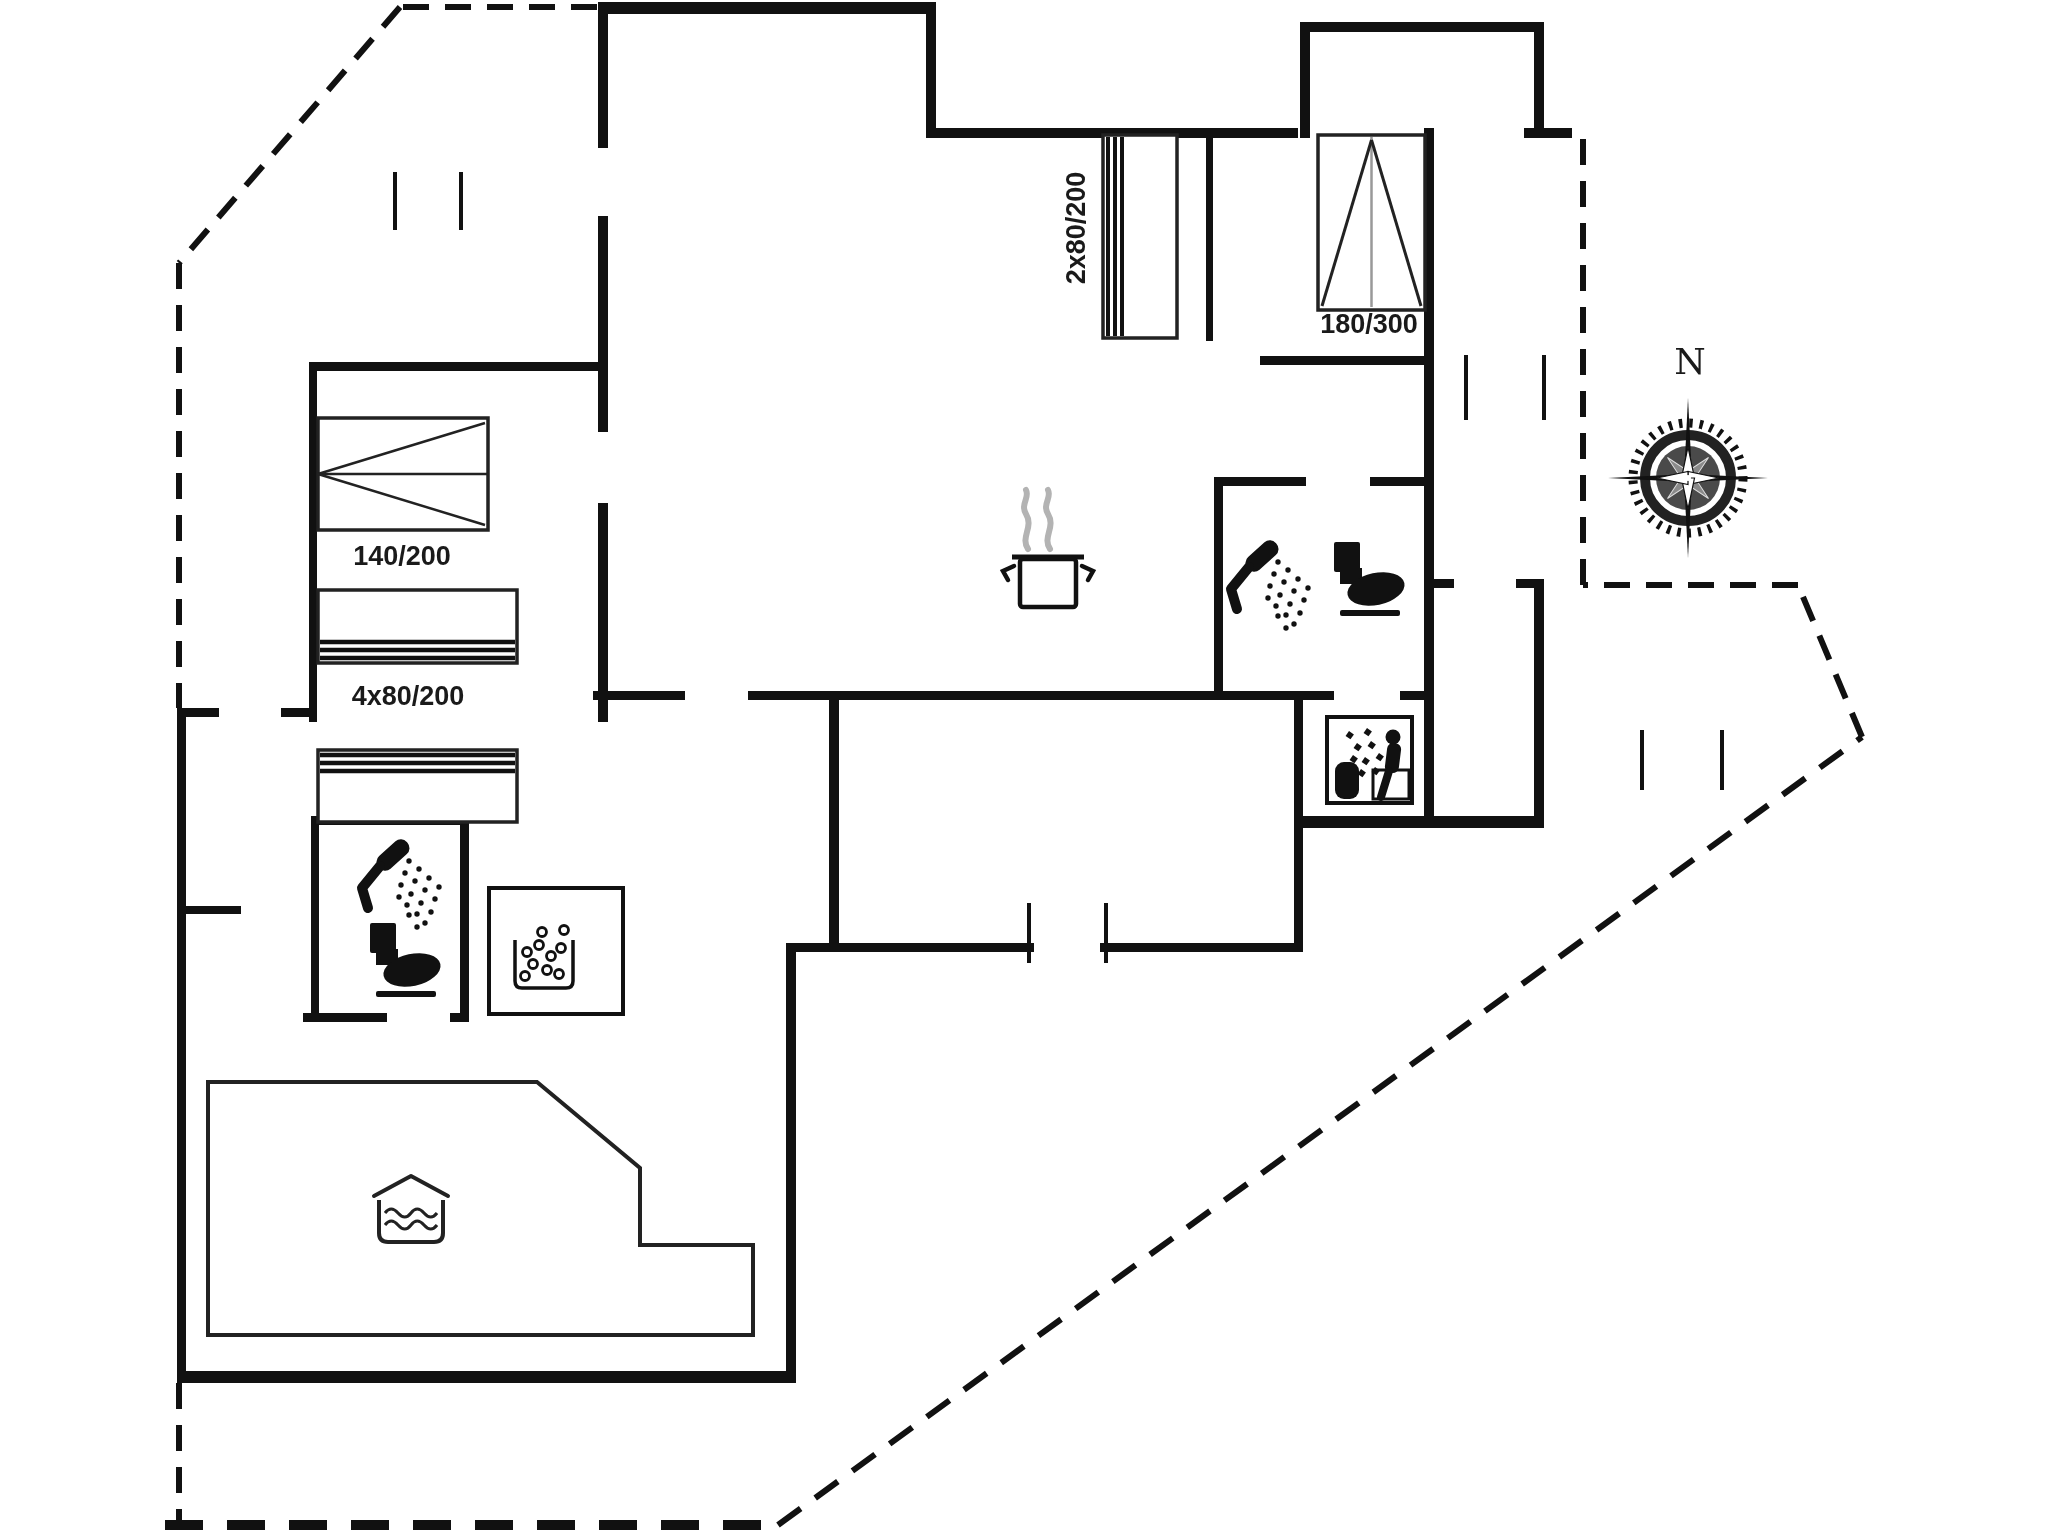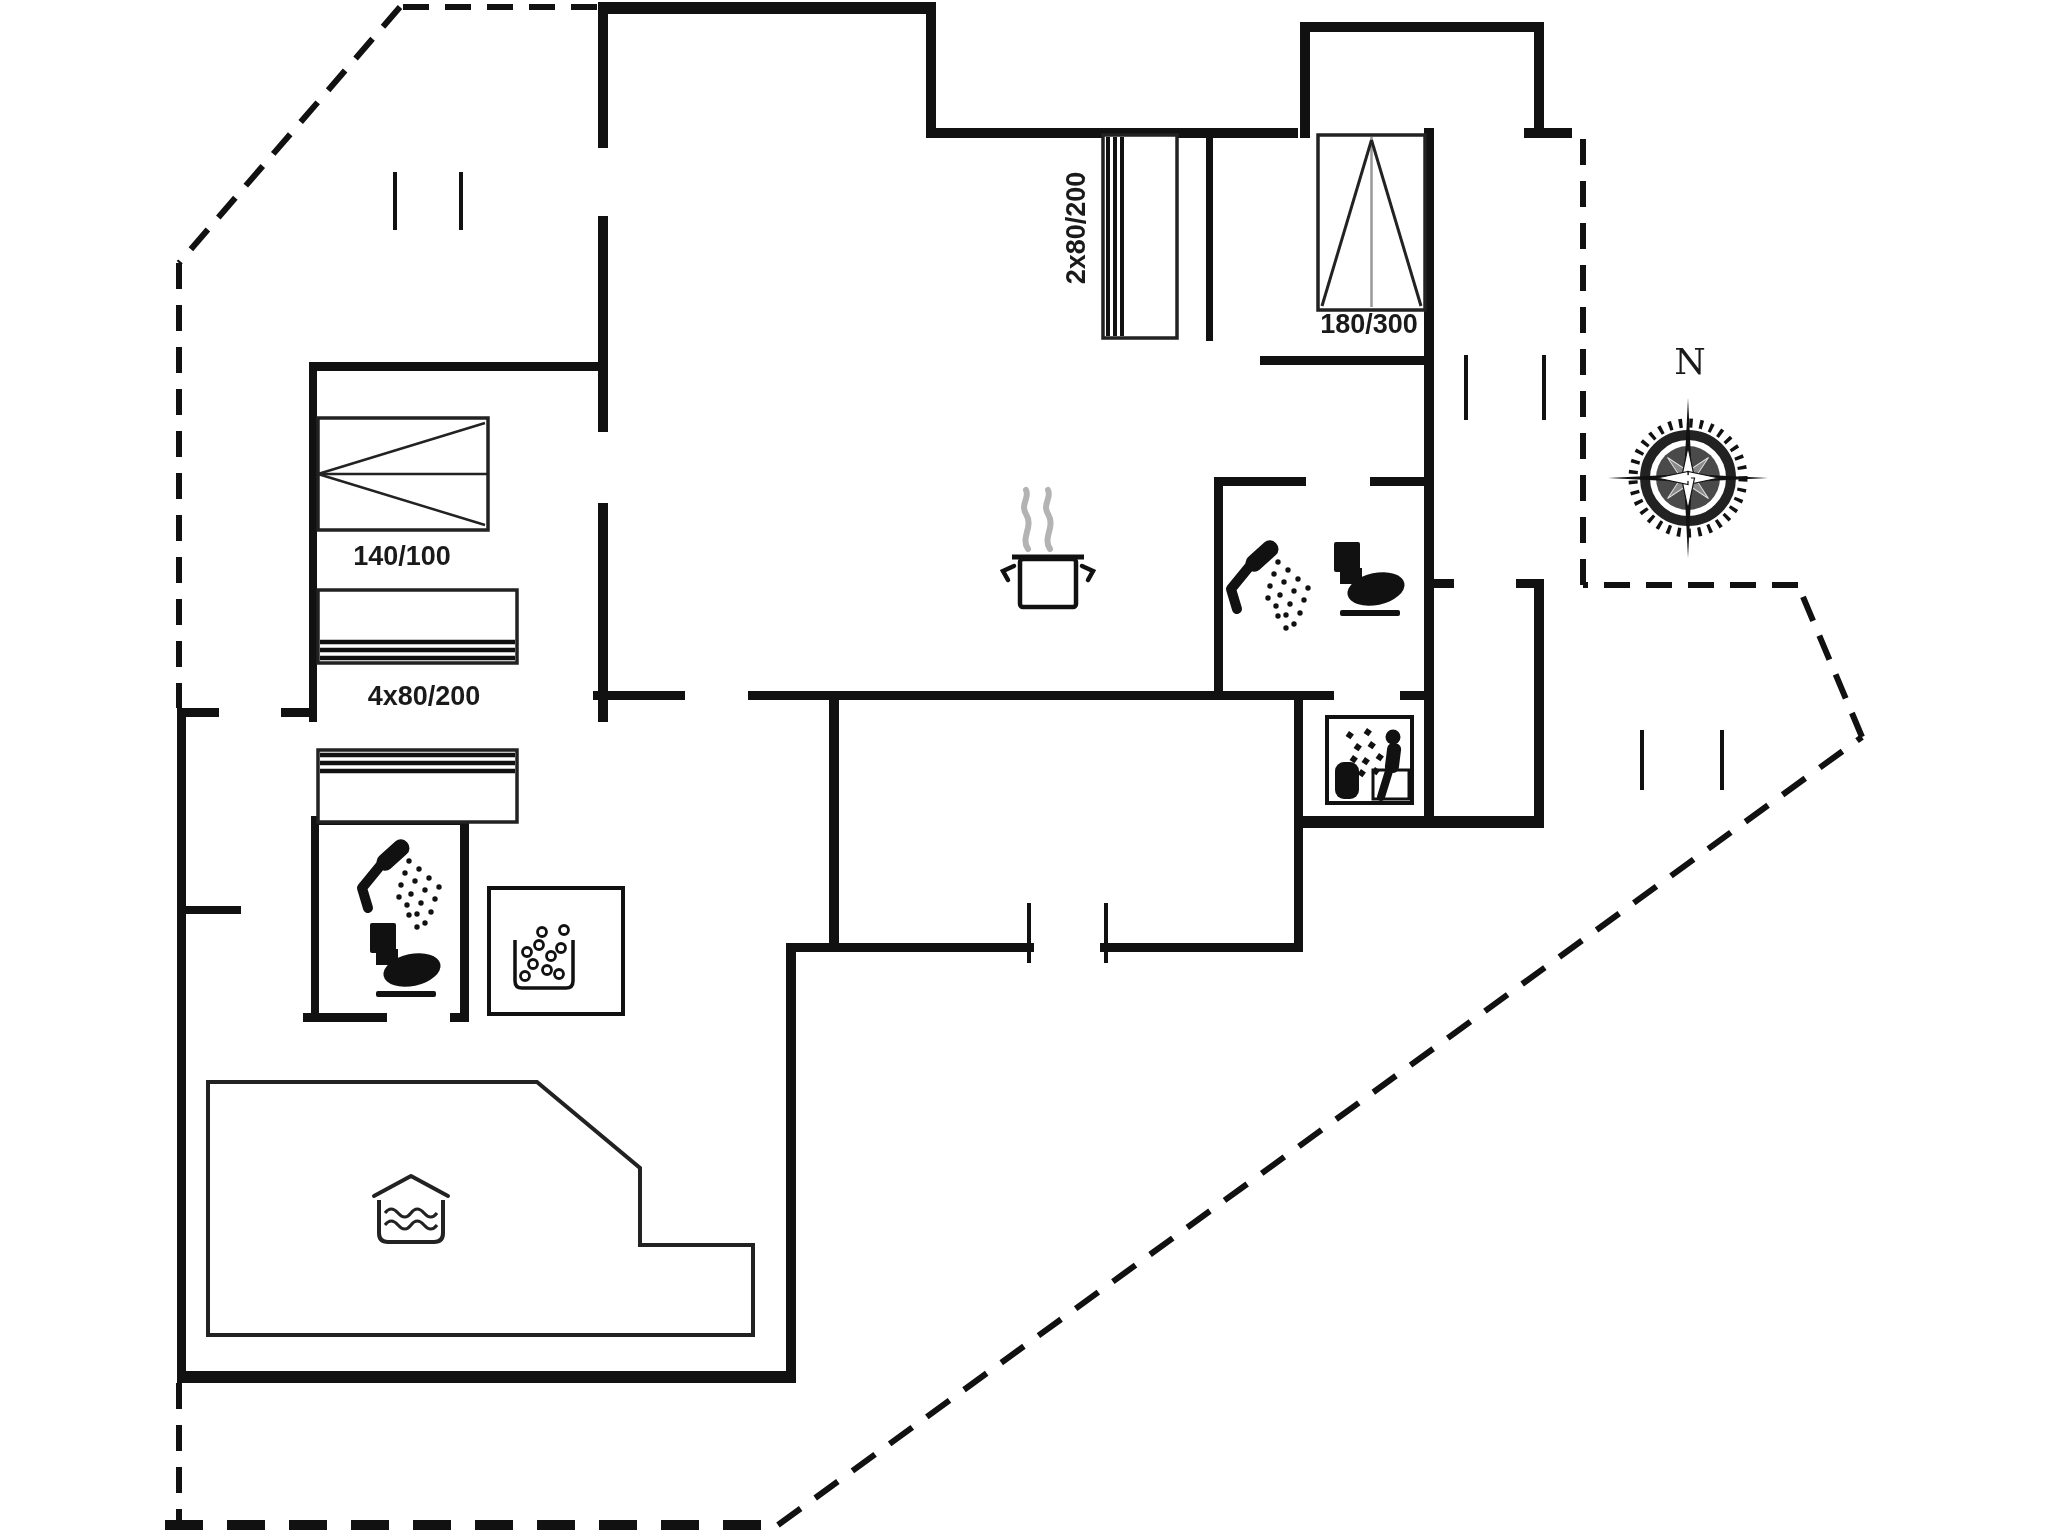--- a/index.html
+++ b/index.html
@@ -226,18 +226,18 @@
         <polygon points="0,-29 -6,0 6,0" fill="#8a8a8a" stroke="#ddd" stroke-width="1" transform="translate(1688 478) rotate(135)"></polygon>
         <polygon points="0,-29 -6,0 6,0" fill="#8a8a8a" stroke="#ddd" stroke-width="1" transform="translate(1688 478) rotate(225)"></polygon>
         <polygon points="0,-29 -6,0 6,0" fill="#8a8a8a" stroke="#ddd" stroke-width="1" transform="translate(1688 478) rotate(315)"></polygon>
         <polygon points="0,-31 -6.5,0 6.5,0" fill="#ffffff" stroke="#111" stroke-width="1.2" transform="translate(1688 478) rotate(0)"></polygon>
         <polygon points="0,-31 -6.5,0 6.5,0" fill="#ffffff" stroke="#111" stroke-width="1.2" transform="translate(1688 478) rotate(90)"></polygon>
         <polygon points="0,-31 -6.5,0 6.5,0" fill="#ffffff" stroke="#111" stroke-width="1.2" transform="translate(1688 478) rotate(180)"></polygon>
         <polygon points="0,-31 -6.5,0 6.5,0" fill="#ffffff" stroke="#111" stroke-width="1.2" transform="translate(1688 478) rotate(270)"></polygon>
         <circle cx="1688" cy="478" r="3" fill="#fff"></circle>
       </g>
     </svg>
-  <div class="lbl" style="left: 402px; top: 556px; font-size: 27px; transform: translate(-50%, -50%) rotate(0deg);">140/100</div>
-  <div class="lbl" style="left: 408px; top: 696px; font-size: 27px; transform: translate(-50%, -50%) rotate(0deg); margin-left: 16px;">4x80/200</div>
+  <div class="lbl" style="left: 402px; top: 556px; font-size: 27px; transform: translate(-50%, -50%) rotate(0deg);">140/200</div>
+  <div class="lbl" style="left: 408px; top: 696px; font-size: 27px; transform: translate(-50%, -50%) rotate(0deg);">4x80/200</div>
   <div class="lbl" style="left: 1076px; top: 228px; font-size: 27px; transform: translate(-50%, -50%) rotate(-90deg);">2x80/200</div>
   <div class="lbl" style="left: 1369px; top: 324px; font-size: 27px; transform: translate(-50%, -50%) rotate(0deg);">180/300</div>
   <div class="lbl serif" style="left: 1690px; top: 361px; font-size: 36px; transform: translate(-50%, -50%) rotate(0deg);">N</div>
 </div>
 
 </body></html>

